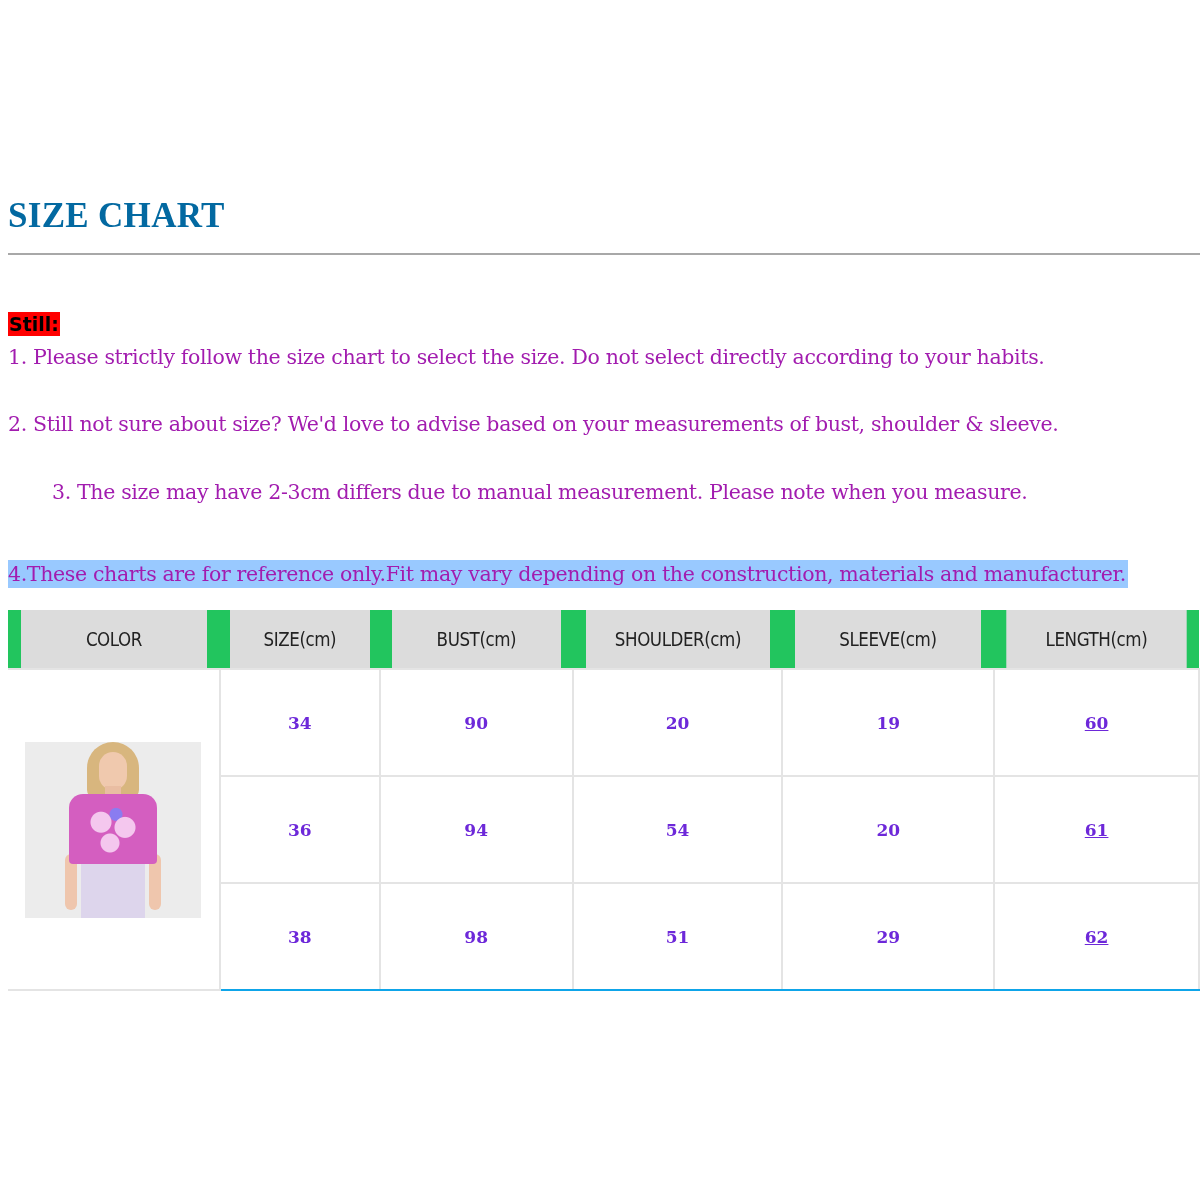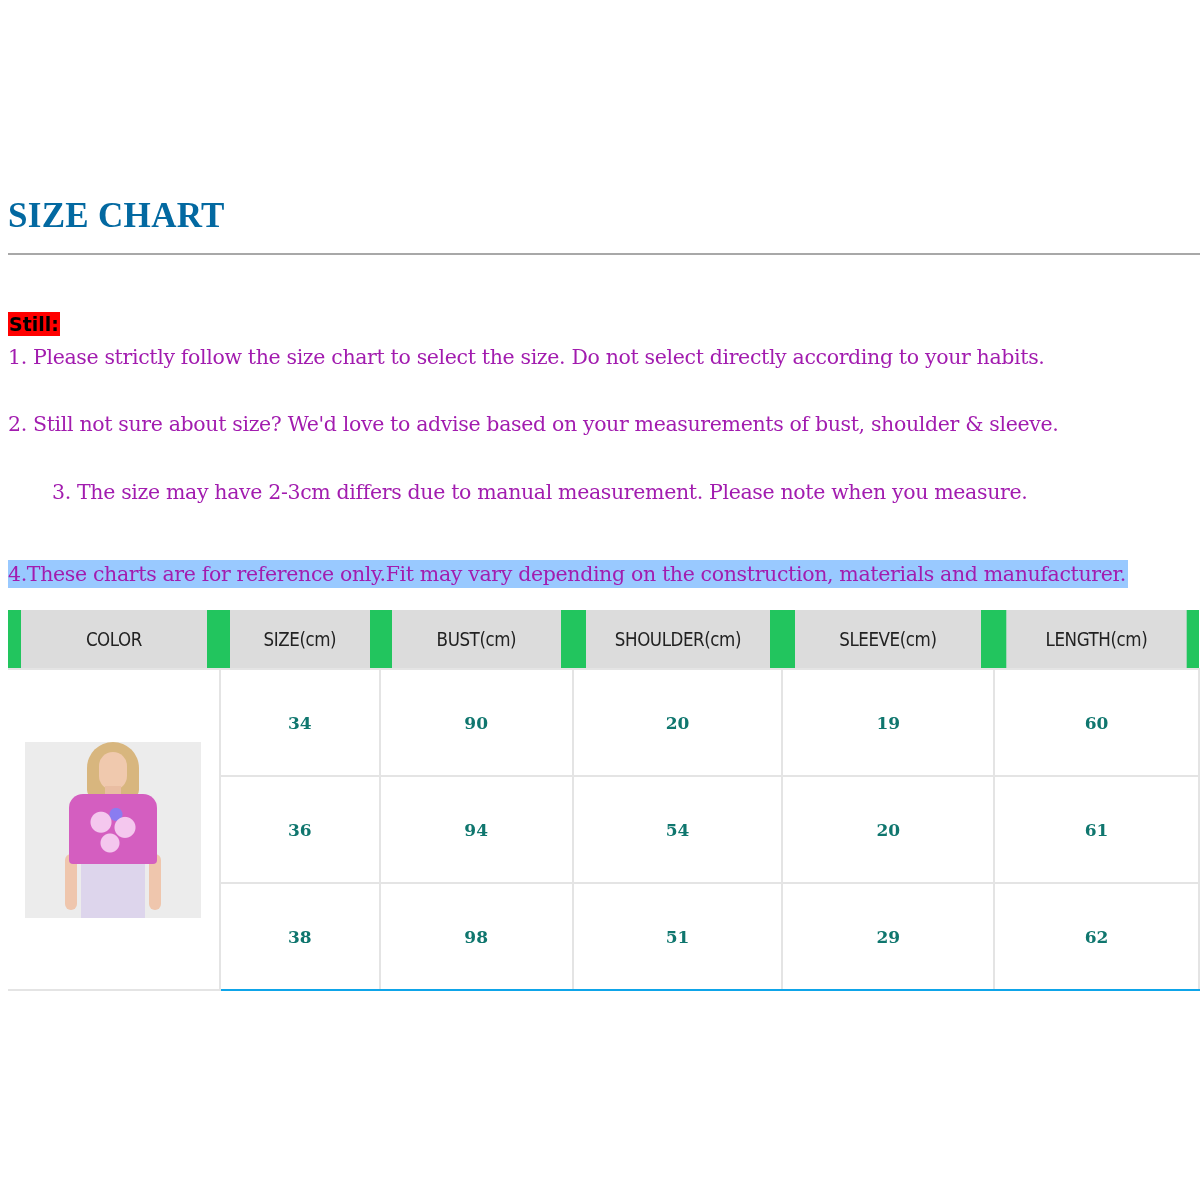--- a/index.html
+++ b/index.html
@@ -6,24 +6,24 @@
     body { width: 1200px; height: 1200px; position: relative; overflow: hidden; font-family: "DejaVu Serif", serif; color: #111; }
     .title { position: absolute; left: 8px; top: 196px; font-family: "Liberation Serif", serif; font-weight: bold; font-size: 35px; letter-spacing: 0.3px; color: #0369a1; }
     .rule { position: absolute; left: 8px; top: 253px; width: 1192px; height: 2px; background: #a8a8a8; }
     .note { position: absolute; left: 8px; top: 312px; background: #ff0000; font-family: "DejaVu Sans", sans-serif; font-weight: bold; font-size: 19px; line-height: 24px; padding: 0 1px; color: #000; }
     .line { position: absolute; left: 8px; font-family: "DejaVu Serif", serif; font-size: 20.5px; line-height: 28px; color: #a21caf; white-space: nowrap; letter-spacing: -0.35px; }
     .l1 { top: 343px; } .l2 { top: 410px; } .l3 { top: 478px; margin-left: 44px; }
     .l4 { top: 545px; background: #99c9ff; padding-right: 2px; margin-top: 15px; }
     table.size-table { position: absolute; left: 8px; top: 610px; width: 1192px; border-collapse: collapse; }
     .size-table th { background: #dcdcdc; height: 56px; font-family: "DejaVu Sans", sans-serif; font-weight: normal; font-size: 19px; color: #222; text-align: center; letter-spacing: -0.5px; transform: scaleX(0.88); }
     .size-table thead tr { background: #22c55e; }
-    .size-table td { height: 103px; border: 2px solid #e4e4e4; text-align: center; font-family: "DejaVu Serif", serif; font-size: 17px; font-weight: bold; color: #0f766e; }
+    .size-table td { height: 103px; border: 2px solid #e4e4e4; text-align: center; font-family: "DejaVu Serif", serif; font-size: 17px; font-weight: bold; color: #6d28d9; }
     .size-table td.color-cell { border-left: none; }
     .size-table tr:last-child td { border-bottom: 2px solid #0ea5e9; }
-    .size-table td:last-child { border-right: 2px solid #e4e4e4; }
+    .size-table td:last-child { border-right: 2px solid #e4e4e4; text-decoration: underline; }
     .photo { width: 176px; height: 176px; margin: 0 auto; position: relative; background: #ececec; overflow: hidden; }
     .photo .hair { position: absolute; left: 62px; top: 0; width: 52px; height: 56px; background: #d8b67e; border-radius: 26px 26px 8px 8px; }
     .photo .face { position: absolute; left: 74px; top: 10px; width: 28px; height: 38px; background: #f0c9ae; border-radius: 14px; }
     .photo .neck { position: absolute; left: 80px; top: 44px; width: 16px; height: 12px; background: #e9bda2; }
     .photo .shirt { position: absolute; left: 44px; top: 52px; width: 88px; height: 70px; background: #d45ec0; border-radius: 14px 14px 4px 4px; }
     .photo .print { position: absolute; left: 58px; top: 62px; width: 60px; height: 52px; background: radial-gradient(circle at 30% 35%, #f4c7ee 0 10px, transparent 11px), radial-gradient(circle at 70% 45%, #f4c7ee 0 10px, transparent 11px), radial-gradient(circle at 45% 75%, #f4c7ee 0 9px, transparent 10px), radial-gradient(circle at 55% 20%, #8a7cf0 0 6px, transparent 7px); }
     .photo .arm-l { position: absolute; left: 40px; top: 112px; width: 12px; height: 56px; background: #efc6ad; border-radius: 6px; }
     .photo .arm-r { position: absolute; left: 124px; top: 112px; width: 12px; height: 56px; background: #efc6ad; border-radius: 6px; }
     .photo .pants { position: absolute; left: 56px; top: 120px; width: 64px; height: 60px; background: #ddd5ec; }
   </style>

